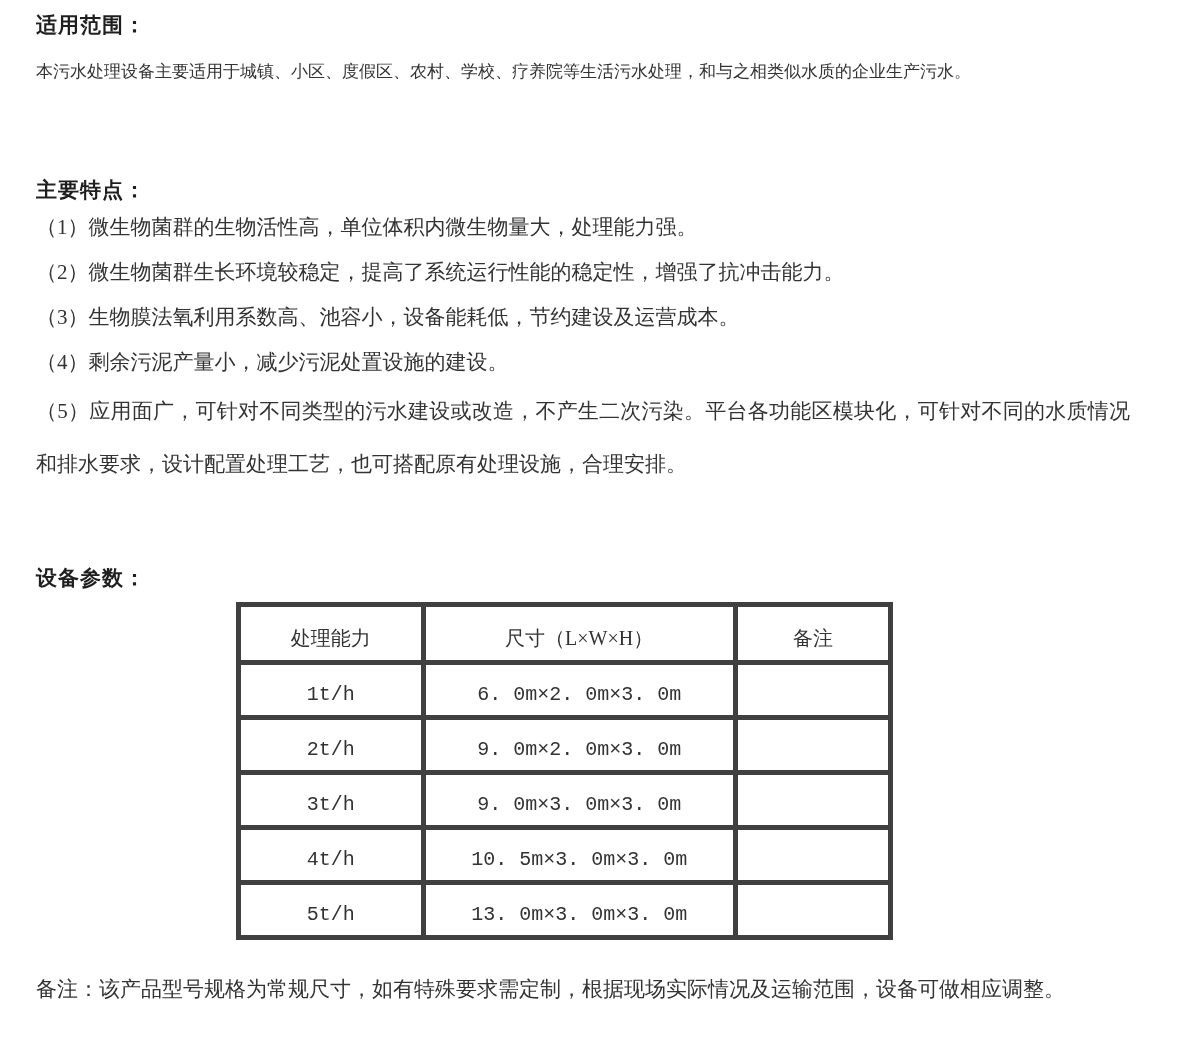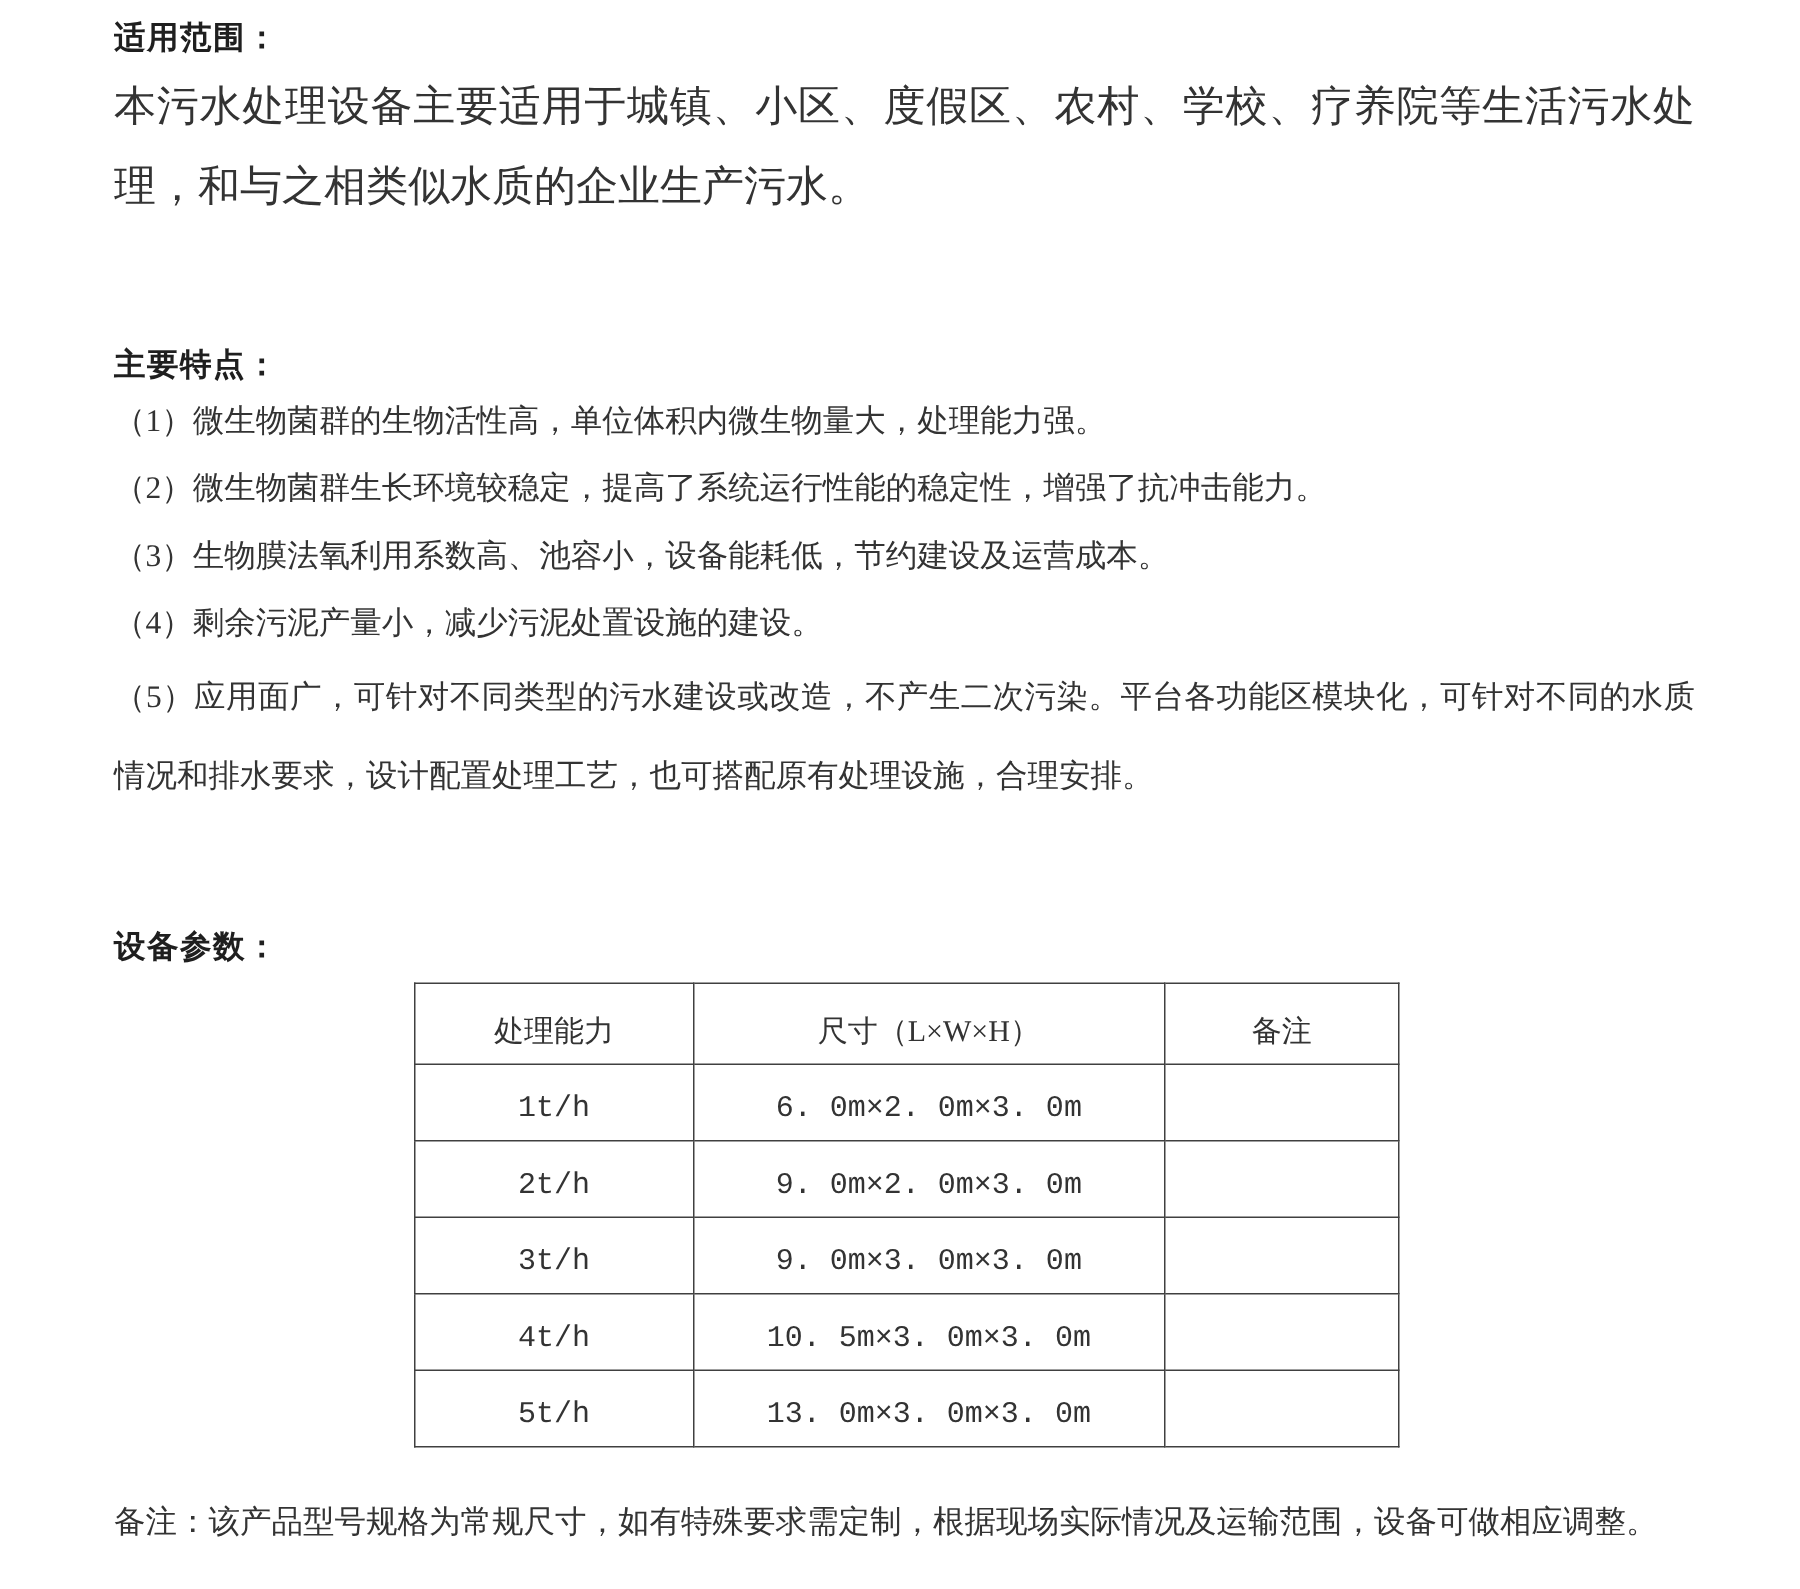--- a/index.html
+++ b/index.html
@@ -11,33 +11,33 @@
     width: 1200px;
     height: 1059px;
     font-family: "Liberation Serif", "DejaVu Serif", serif;
     color: #333333;
     overflow: hidden;
   }
   .page {
     box-sizing: border-box;
     width: 1200px;
     height: 1059px;
-    padding: 10px 70px 0 76px;
+    padding: 10px 70px 0 36px;
   }
   .heading {
     margin: 0;
     font-size: 21px;
     line-height: 30px;
     font-weight: bold;
     color: #1f1f1f;
     letter-spacing: 1px;
   }
   .para {
     margin: 0;
-    font-size: 28px;
+    font-size: 17px;
   }
   .intro {
     margin-top: 5px;
     line-height: 53px;
     text-align: justify;
   }
   .h-features { margin-top: 77px; }
   .lead {
     margin-top: 14px;
     line-height: 45px;
@@ -54,21 +54,21 @@
   }
   .h-params { margin-top: 72px; }
   table.params {
     margin: 9px 0 0 200px;
     width: 657px;
     border-collapse: collapse;
     table-layout: fixed;
   }
   table.params th,
   table.params td {
-    border: 1px solid #404040;
+    border: 5px solid #404040;
     text-align: center;
     font-weight: normal;
     font-size: 20px;
     color: #333333;
     overflow: hidden;
   }
   table.params th {
     padding: 18px 0 8px 0;
   }
   table.params td {

